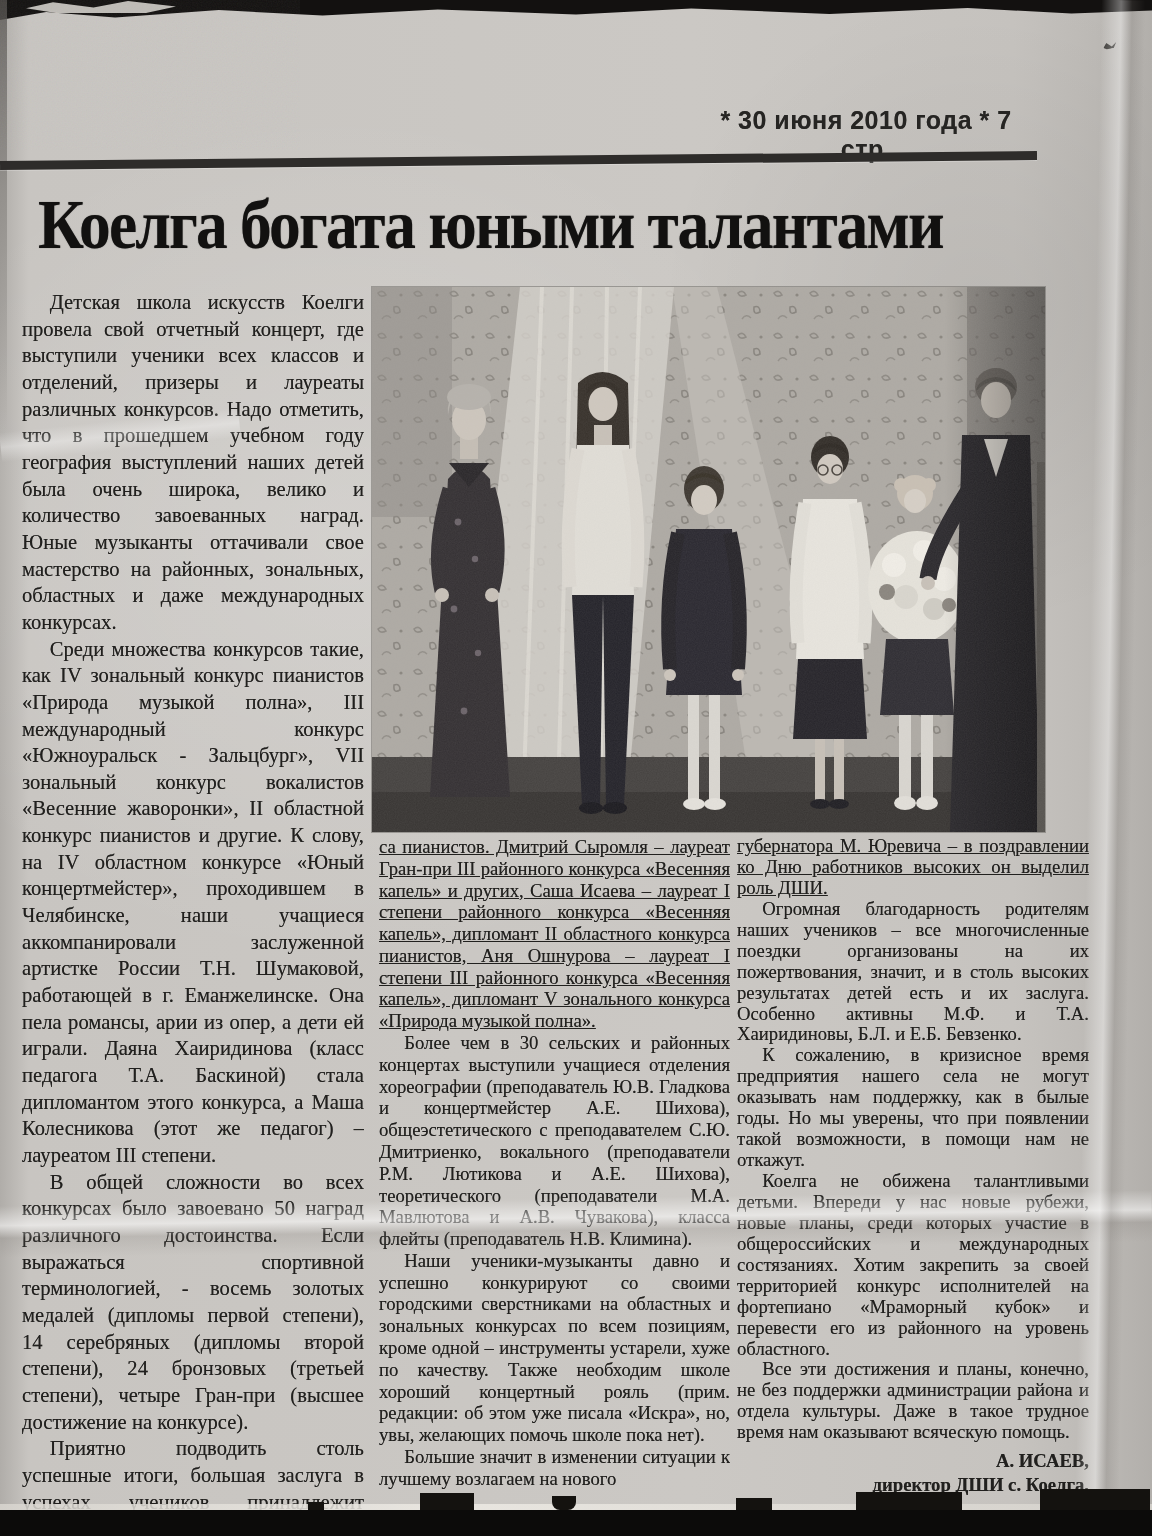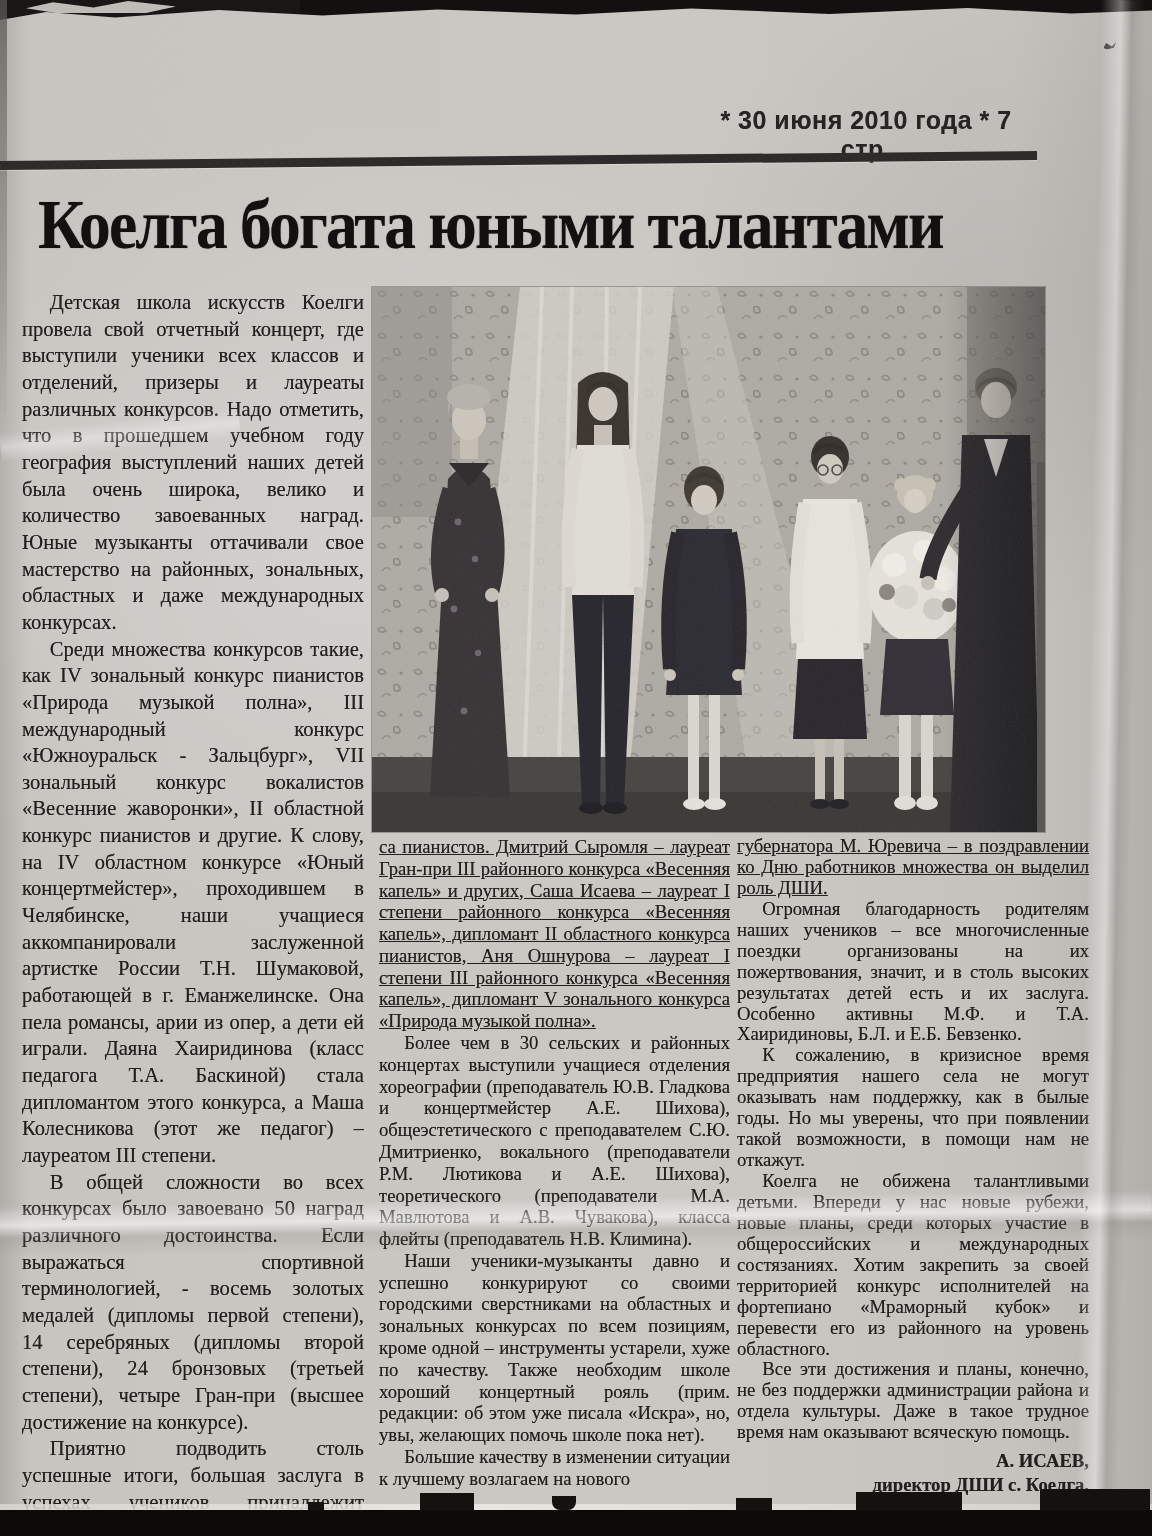--- a/index.html
+++ b/index.html
@@ -220,25 +220,25 @@
     <p>Среди множества конкурсов такие, как IV зональный конкурс пианистов «Природа музыкой полна», III международный конкурс «Южноуральск - Зальцбург», VII зональный конкурс вокалистов «Весенние жаворонки», II областной конкурс пианистов и другие. К слову, на IV областном конкурсе «Юный концертмейстер», проходившем в Челябинске, наши учащиеся аккомпанировали заслуженной артистке России Т.Н. Шумаковой, работающей в г. Еманжелинске. Она пела романсы, арии из опер, а дети ей играли. Даяна Хаиридинова (класс педагога Т.А. Баскиной) стала дипломантом этого конкурса, а Маша Колесникова (этот же педагог) – лауреатом III степени.</p>
     <p>В общей сложности во всех конкурсах было завоевано 50 наград различного достоинства. Если выражаться спортивной терминологией, - восемь золотых медалей (дипломы первой степени), 14 серебряных (дипломы второй степени), 24 бронзовых (третьей степени), четыре Гран-при (высшее достижение на конкурсе).</p>
     <p>Приятно подводить столь успешные итоги, большая заслуга в успехах учеников принадлежит преподавателям музыкального отделения: Т.А. Баскиной, О.А. Голейбивской, Т.В. Исаевой.</p>
 
   </div>
 
   <div class="col col-mid">
     <p class="no-indent">са пианистов. Дмитрий Сыромля – лауреат Гран-при III районного конкурса «Весенняя капель» и других, Саша Исаева – лауреат I степени районного конкурса «Весенняя капель», дипломант II областного конкурса пианистов, Аня Ошнурова – лауреат I степени III районного конкурса «Весенняя капель», дипломант V зонального конкурса «Природа музыкой полна».</p>
     <p>Более чем в 30 сельских и районных концертах выступили учащиеся отделения хореографии (преподаватель Ю.В. Гладкова и концертмейстер А.Е. Шихова), общеэстетического с преподавателем С.Ю. Дмитриенко, вокального (преподаватели Р.М. Лютикова и А.Е. Шихова), теоретического (преподаватели М.А. Мавлютова и А.В. Чувакова), класса флейты (преподаватель Н.В. Климина).</p>
     <p>Наши ученики-музыканты давно и успешно конкурируют со своими городскими сверстниками на областных и зональных конкурсах по всем позициям, кроме одной – инструменты устарели, хуже по качеству. Также необходим школе хороший концертный рояль (прим. редакции: об этом уже писала «Искра», но, увы, желающих помочь школе пока нет).</p>
-    <p>Большие качеству в изменении ситуации к лучшему возлагаем на нового</p>
+    <p>Большие значит в изменении ситуации к лучшему возлагаем на нового</p>
   </div>
 
   <div class="col col-right">
-    <p class="no-indent">губернатора М. Юревича – в поздравлении ко Дню работников множества он выделил роль ДШИ.</p>
+    <p class="no-indent">губернатора М. Юревича – в поздравлении ко Дню работников высоких он выделил роль ДШИ.</p>
     <p>Огромная благодарность родителям наших учеников – все многочисленные поездки организованы на их пожертвования, значит, и в столь высоких результатах детей есть и их заслуга. Особенно активны М.Ф. и Т.А. Хаиридиновы, Б.Л. и Е.Б. Бевзенко.</p>
     <p>К сожалению, в кризисное время предприятия нашего села не могут оказывать нам поддержку, как в былые годы. Но мы уверены, что при появлении такой возможности, в помощи нам не откажут.</p>
     <p>Коелга не обижена талантливыми детьми. Впереди у нас новые рубежи, новые планы, среди которых участие в общероссийских и международных состязаниях. Хотим закрепить за своей территорией конкурс исполнителей на фортепиано «Мраморный кубок» и перевести его из районного на уровень областного.</p>
     <p>Все эти достижения и планы, конечно, не без поддержки администрации района и отдела культуры. Даже в такое трудное время нам оказывают всяческую помощь.</p>
     <div class="signature">
       <div>А. ИСАЕВ,</div>
       <div>директор ДШИ с. Коелга.</div>
     </div>
   </div>
 

